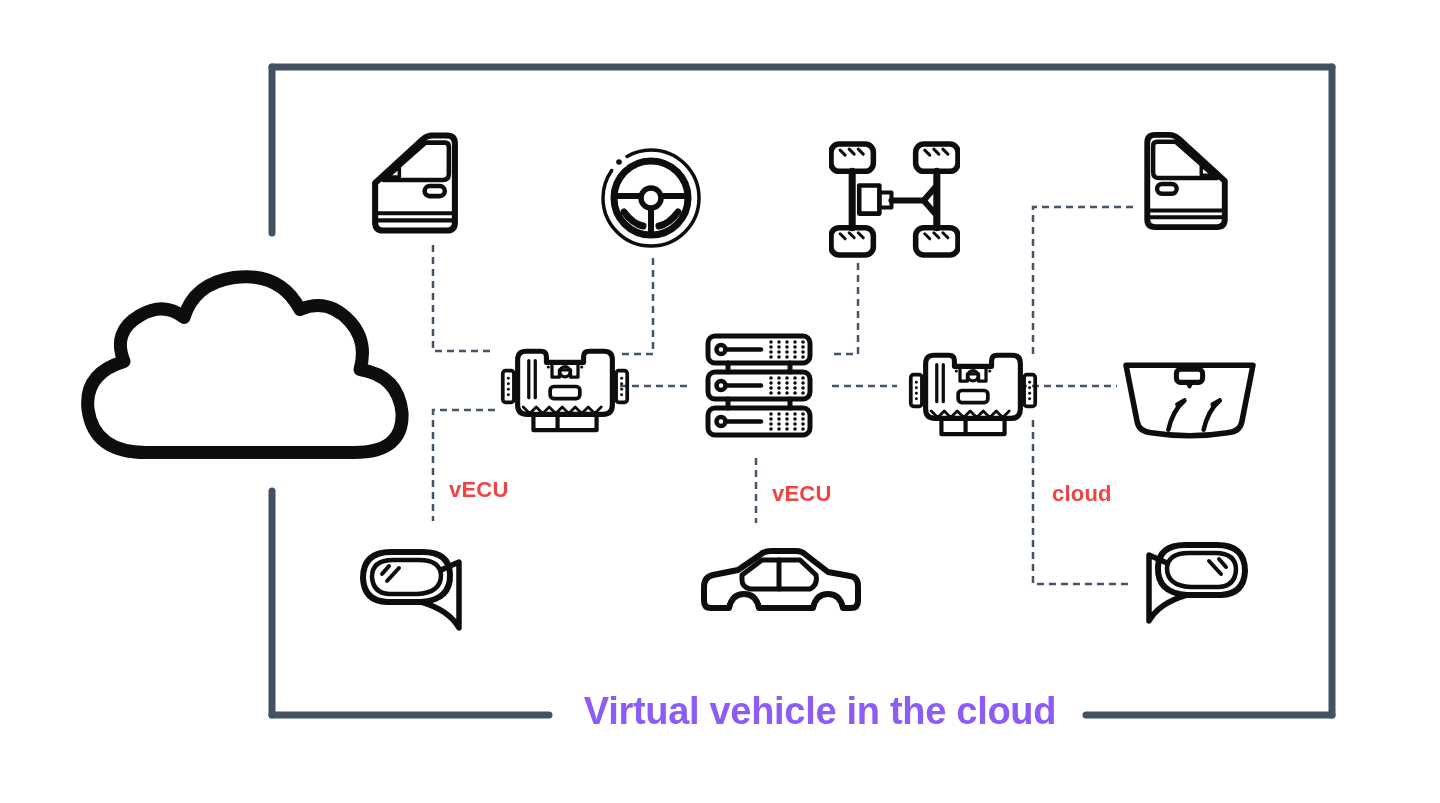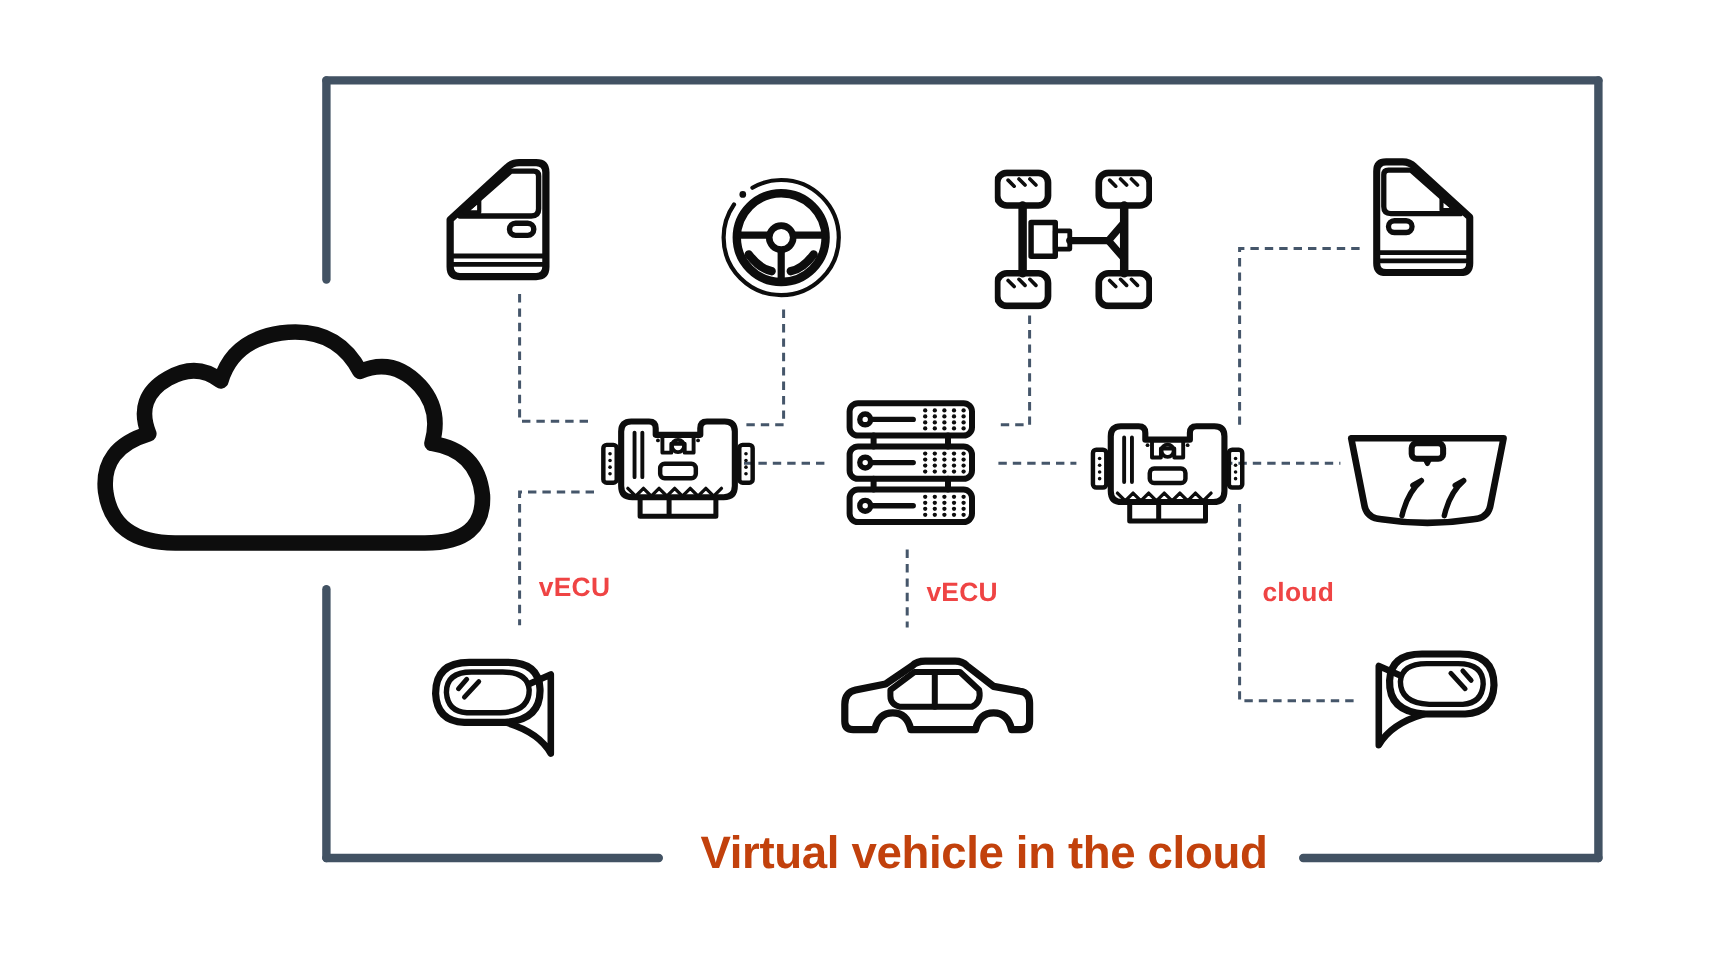--- a/index.html
+++ b/index.html
@@ -15,21 +15,21 @@
   .icon path,.icon rect,.icon circle,.icon line,.icon polyline{
     fill:none;stroke:#0d0d0d;stroke-linecap:round;stroke-linejoin:round;}
   .icon .fill{fill:#0d0d0d;stroke:none;}
   .icon .wfill{fill:#ffffff;}
   .mirror-x svg{transform:scaleX(-1);}
   .bus-label{
     position:absolute;color:#ef4444;font-size:22px;font-weight:700;
     letter-spacing:.2px;white-space:nowrap;}
   #title{
     position:absolute;left:500px;top:690px;width:640px;text-align:center;
-    color:#c2410c;font-size:38px;font-weight:700;letter-spacing:-.3px;
+    color:#8b5cf6;font-size:38px;font-weight:700;letter-spacing:-.3px;
     white-space:nowrap;}
 </style>
 </head>
 <body>
 
 <div id="canvas">
 
   <svg class="overlay" viewBox="0 0 1440 803">
     <path class="conn" d="M433,245 V351 H495"></path>
     <path class="conn" d="M495,410 H433 V521"></path>

